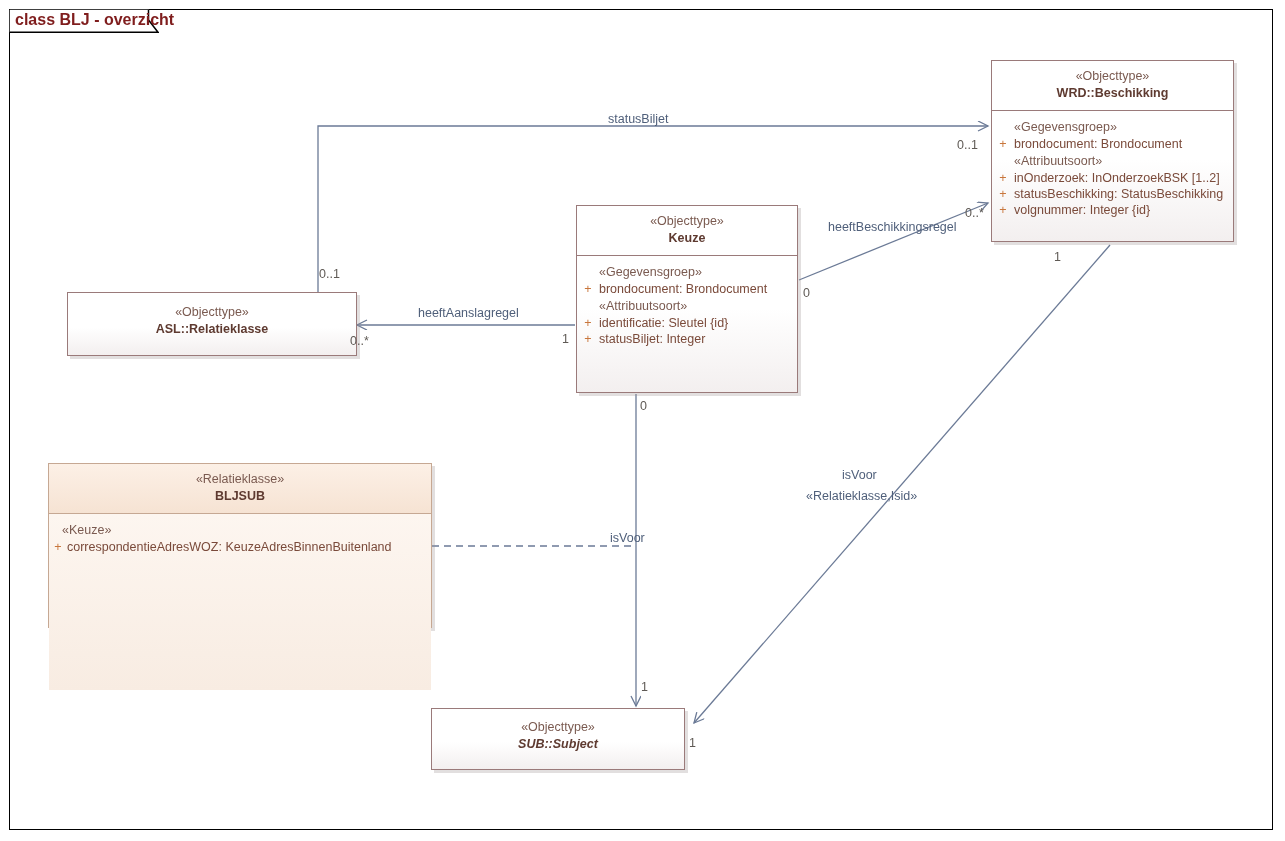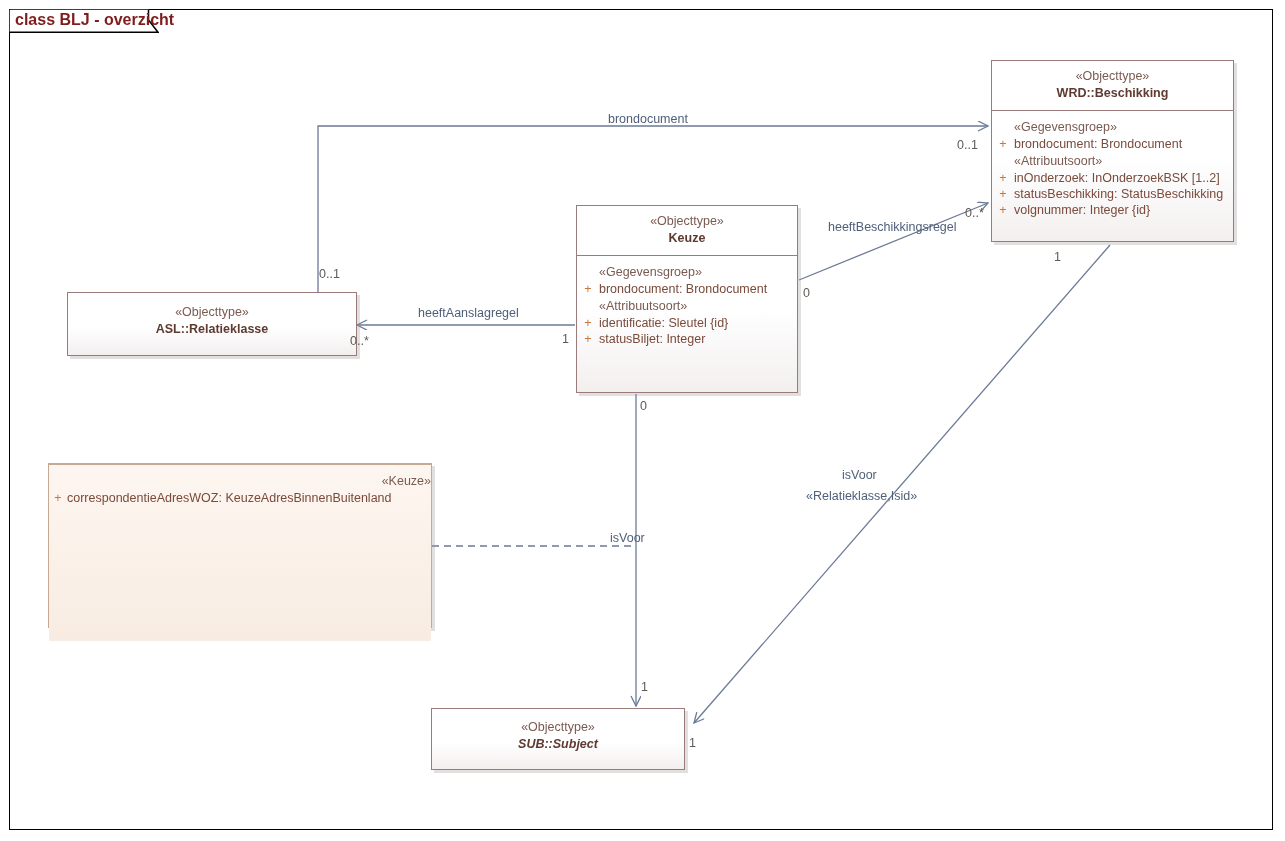--- a/index.html
+++ b/index.html
@@ -224,38 +224,42 @@
   </div>
 
   <div class="umlbox" style="left:67px; top:292px; width:290px; height:64px;">
     <div class="box-header" style="padding-top:11px;">
       <span class="stereo">«Objecttype»</span>
       <span class="cname">ASL::Relatieklasse</span>
     </div>
   </div>
 
   <div class="umlbox relatieklasse" style="left:48px; top:463px; width:384px; height:165px;">
+    <div class="box-header">
+      <span class="stereo">«Relatieklasse»</span>
+      <span class="cname">BLJSUB</span>
+    </div>
     <div class="box-divider"></div>
     <div class="box-body" style="height:100%;">
-      <div class="grp-stereo" style="padding-left:13px;text-align:right;">«Keuze»</div>
+      <div class="grp-stereo" style="padding-left:13px;">«Keuze»</div>
       <div class="attr-row">
         <span class="attr-vis" style="width:18px;">+</span>
         <span class="attr-text">correspondentieAdresWOZ: KeuzeAdresBinnenBuitenland</span>
       </div>
     </div>
   </div>
 
   <div class="umlbox" style="left:431px; top:708px; width:254px; height:62px;">
     <div class="box-header" style="padding-top:10px;">
       <span class="stereo">«Objecttype»</span>
       <span class="cname abstract">SUB::Subject</span>
     </div>
   </div>
 
-  <div class="edge-label" style="left:608px; top:112px;">brondocument</div>
+  <div class="edge-label" style="left:608px; top:112px;">statusBiljet</div>
   <div class="mult-label" style="left:319px; top:267px;">0..1</div>
   <div class="mult-label" style="left:957px; top:138px;">0..1</div>
 
   <div class="edge-label" style="left:828px; top:220px;">heeftBeschikkingsregel</div>
   <div class="mult-label" style="left:803px; top:286px;">0</div>
   <div class="mult-label" style="left:965px; top:206px;">0..*</div>
 
   <div class="edge-label" style="left:418px; top:306px;">heeftAanslagregel</div>
   <div class="mult-label" style="left:350px; top:334px;">0..*</div>
   <div class="mult-label" style="left:562px; top:332px;">1</div>

